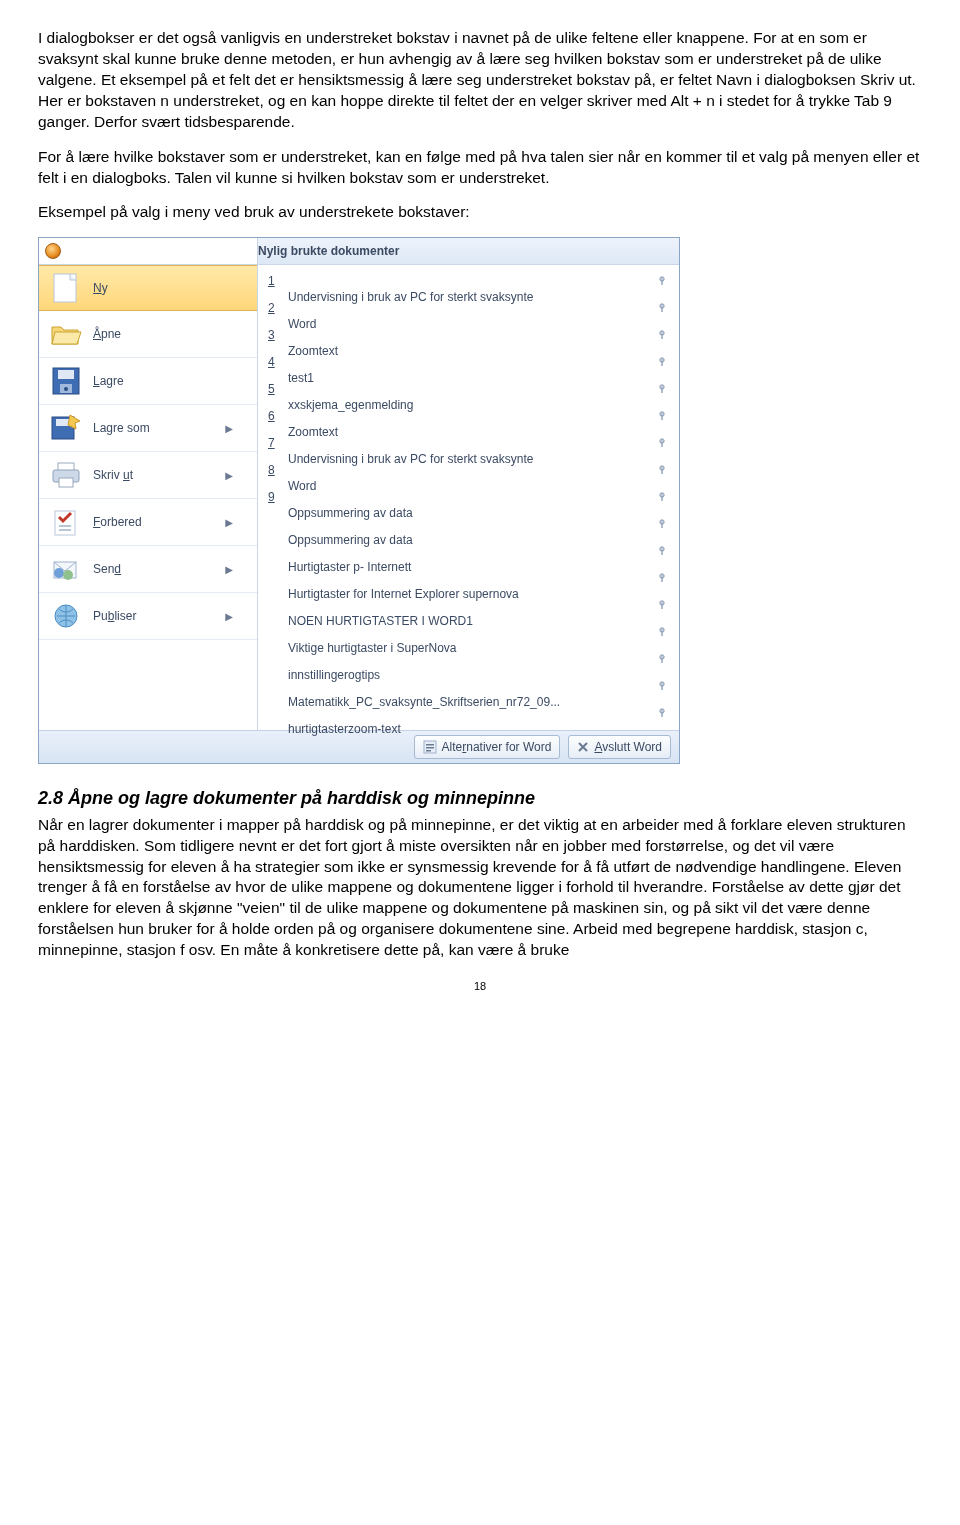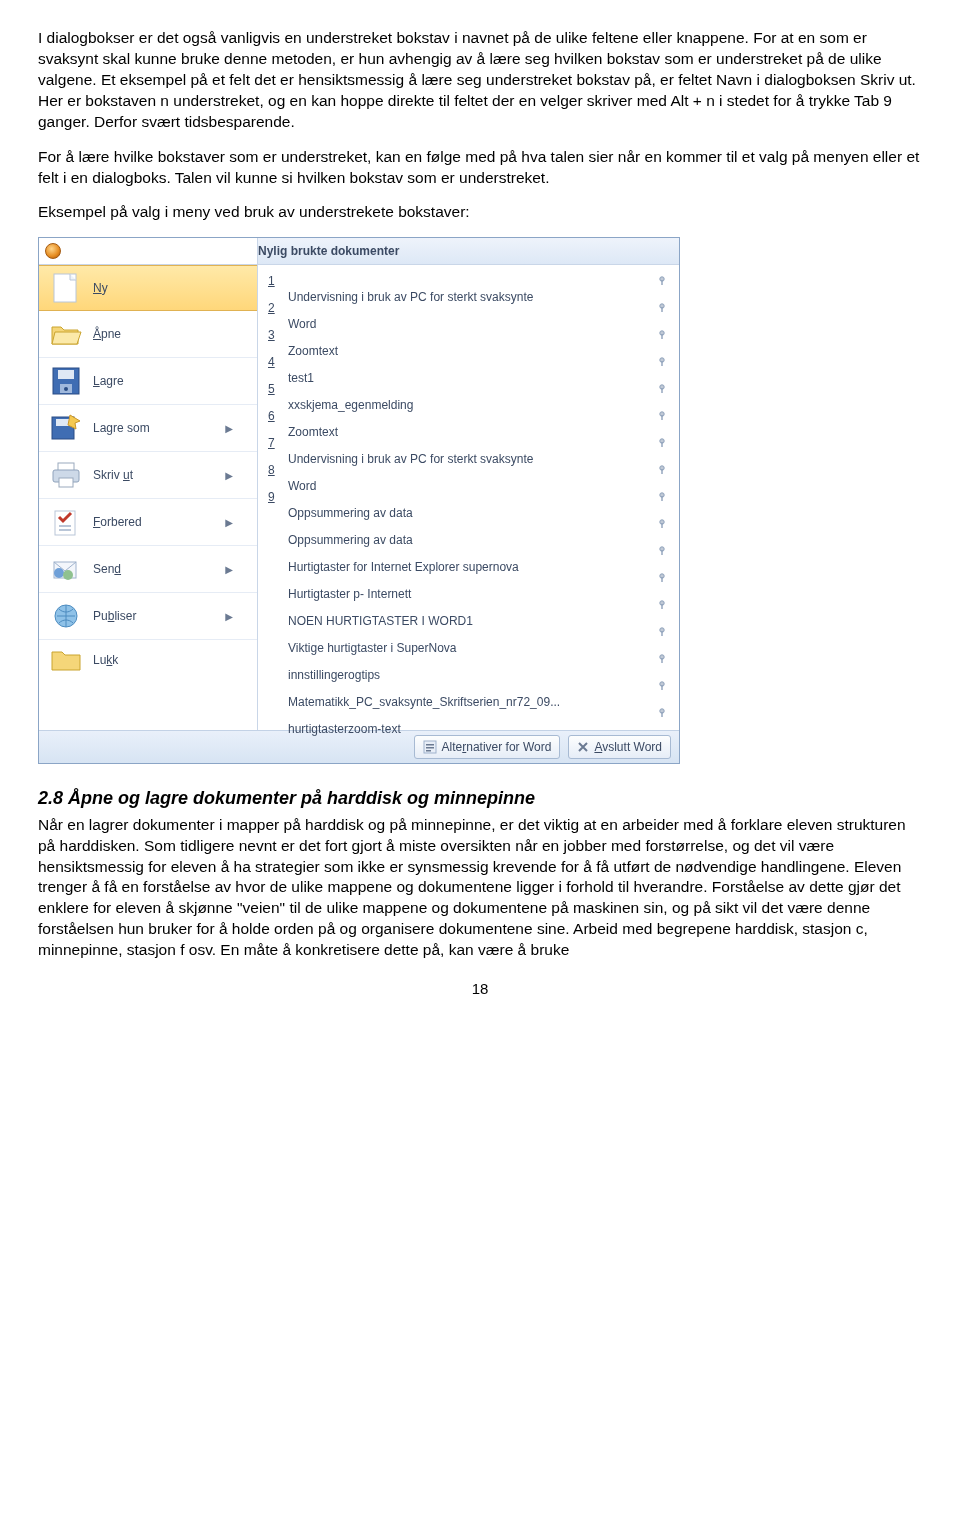--- a/index.html
+++ b/index.html
@@ -111,21 +111,21 @@
   }
   .bbtn .bico { margin-right: 5px; display: flex; }
   h3.sec {
     font-style: italic;
     font-weight: bold;
     font-size: 18px;
     margin: 22px 0 4px 0;
   }
   .pagenum {
     text-align: center;
-    font-size: 15px;
+    font-size: 11px;
     margin-top: 18px;
   }
   
   svg { display: block; }
 </style>
 </head>
 <body>
 
 <p>I dialogbokser er det også vanligvis en understreket bokstav i navnet på de ulike feltene eller knappene. For at en som er svaksynt skal kunne bruke denne metoden, er hun avhengig av å lære seg hvilken bokstav som er understreket på de ulike valgene. Et eksempel på et felt det er hensiktsmessig å lære seg understreket bokstav på, er feltet Navn i dialogboksen Skriv ut. Her er bokstaven n understreket, og en kan hoppe direkte til feltet der en velger skriver med Alt + n i stedet for å trykke Tab 9 ganger. Derfor svært tidsbesparende.</p>
 <p>For å lære hvilke bokstaver som er understreket, kan en følge med på hva talen sier når en kommer til et valg på menyen eller et felt i en dialogboks. Talen vil kunne si hvilken bokstav som er understreket.</p>
@@ -224,28 +224,20 @@
         <div class="left-ico">
           <svg width="30" height="30" viewBox="0 0 30 30">
               <circle cx="15" cy="15" r="11" fill="#8fc2e8" stroke="#4d8cc0"></circle>
               <path d="M6 15h18M15 4v22M8 8c4 4 10 4 14 0M8 22c4-4 10-4 14 0" stroke="#4d8cc0" fill="none"></path>
             </svg>
         </div>
         <div class="left-label">Pu<span class="ul">b</span>liser</div>
         <div class="left-arrow">▶</div>
       </div>
 
-      <div class="left-item last">
-        <div class="left-ico">
-          <svg width="32" height="24" viewBox="0 0 32 24">
-              <path d="M2 4h10l3 3h15v15H2z" fill="#f5d679" stroke="#caa42f"></path>
-            </svg>
-        </div>
-        <div class="left-label">Lu<span class="ul">k</span>k</div>
-      </div>
     </div>
 
     <div class="right-pane">
       <div class="right-head">Nylig brukte dokumenter</div>
       <div class="right-list" id="recent-list">
           <div class="right-item">
             <span class="rn">1</span>
             <span class="rlabel">Undervisning i bruk av PC for sterkt svaksynte</span>
             <span class="pin">
               <svg width="12" height="12" viewBox="0 0 12 12">
@@ -339,31 +331,31 @@
             <span class="rlabel">Oppsummering av data</span>
             <span class="pin">
               <svg width="12" height="12" viewBox="0 0 12 12">
                 <circle cx="6" cy="4" r="2.2" fill="#c0c9d6" stroke="#8fa2bb"></circle>
                 <rect x="5.3" y="5" width="1.4" height="5" fill="#8fa2bb"></rect>
               </svg>
             </span>
           </div>
           <div class="right-item">
             <span class="rn"></span>
+            <span class="rlabel">Hurtigtaster p- Internett</span>
+            <span class="pin">
+              <svg width="12" height="12" viewBox="0 0 12 12">
+                <circle cx="6" cy="4" r="2.2" fill="#c0c9d6" stroke="#8fa2bb"></circle>
+                <rect x="5.3" y="5" width="1.4" height="5" fill="#8fa2bb"></rect>
+              </svg>
+            </span>
+          </div>
+          <div class="right-item">
+            <span class="rn"></span>
             <span class="rlabel">Hurtigtaster for Internet Explorer supernova</span>
-            <span class="pin">
-              <svg width="12" height="12" viewBox="0 0 12 12">
-                <circle cx="6" cy="4" r="2.2" fill="#c0c9d6" stroke="#8fa2bb"></circle>
-                <rect x="5.3" y="5" width="1.4" height="5" fill="#8fa2bb"></rect>
-              </svg>
-            </span>
-          </div>
-          <div class="right-item">
-            <span class="rn"></span>
-            <span class="rlabel">Hurtigtaster p- Internett</span>
             <span class="pin">
               <svg width="12" height="12" viewBox="0 0 12 12">
                 <circle cx="6" cy="4" r="2.2" fill="#c0c9d6" stroke="#8fa2bb"></circle>
                 <rect x="5.3" y="5" width="1.4" height="5" fill="#8fa2bb"></rect>
               </svg>
             </span>
           </div>
           <div class="right-item">
             <span class="rn"></span>
             <span class="rlabel">NOEN HURTIGTASTER I WORD1</span>

